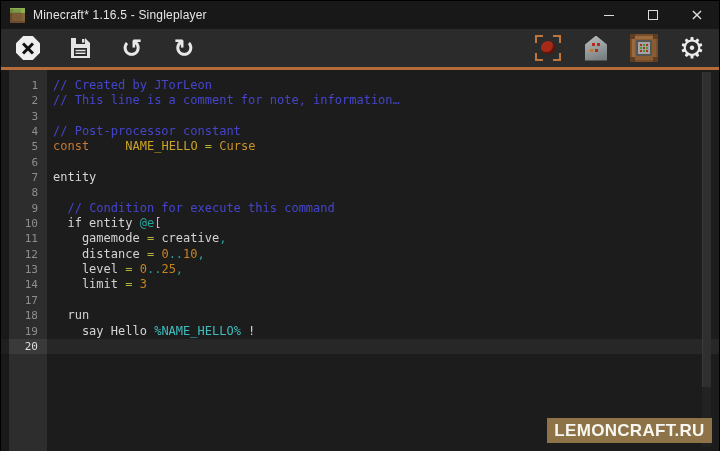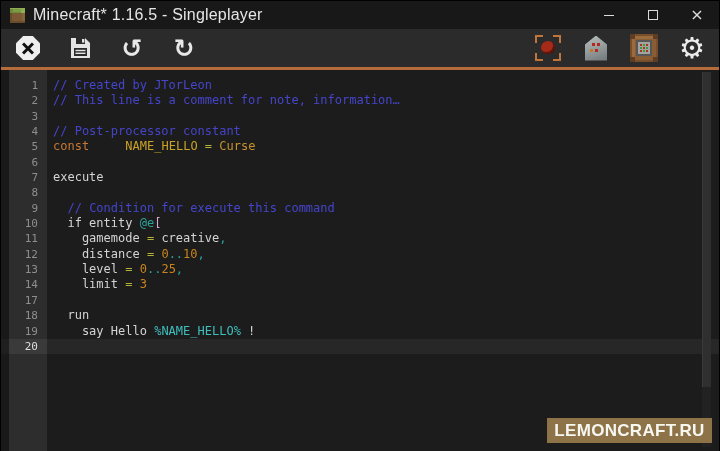--- a/index.html
+++ b/index.html
@@ -8,21 +8,21 @@
 
   .window { position:relative; width:720px; height:451px; background:#1c1c1c; border:1px solid #000; }
 
   
   .titlebar { height:28px; background:#181818; display:flex; align-items:center; }
   .app-icon { width:15px; height:15px; margin:0 8px 0 9px; position:relative; }
   .app-icon .dirt { position:absolute; inset:0; background:#7a5a35;
     box-shadow: inset 2px -2px 0 #6a4c2c, inset -3px 3px 0 #85643c; }
   .app-icon .grass { position:absolute; left:0; right:0; top:0; height:5px; background:#7d9a45;
     box-shadow: inset -4px 1px 0 #8fae52, inset 3px -1px 0 #6c8a3a; }
-  .window-title { color:#e6e6e6; font-size:16px; letter-spacing:.2px; }
+  .window-title { color:#e6e6e6; font-size:12px; letter-spacing:.2px; }
   .win-controls { margin-left:auto; display:flex; height:100%; }
   .win-btn { width:44px; height:100%; display:flex; align-items:center; justify-content:center; color:#dcdcdc; }
   .glyph-min { width:10px; height:1px; background:#dcdcdc; display:block; }
   .glyph-max { width:10px; height:10px; border:1px solid #dcdcdc; display:block; }
   .glyph-close { font-size:16px; line-height:1; font-family:"DejaVu Sans", sans-serif; }
 
   
   .toolbar { height:38px; background:#2b2b2b; display:flex; align-items:center; padding:0 12px; }
   .tb-group-left { display:flex; align-items:center; gap:22px; }
   .tb-group-right { margin-left:auto; display:flex; align-items:center; gap:18px; }
@@ -220,21 +220,21 @@
         <div class="code-row">
           <span class="gutter-num">5</span>
           <span class="code-text"><span class="tok-keyword">const </span><span class="tok-constname">NAME_HELLO</span><span class="tok-op"> = </span><span class="tok-value">Curse</span></span>
         </div>
         <div class="code-row">
           <span class="gutter-num">6</span>
           <span class="code-text"></span>
         </div>
         <div class="code-row">
           <span class="gutter-num">7</span>
-          <span class="code-text"><span class="tok-plain">execute</span></span>
+          <span class="code-text"><span class="tok-plain">entity</span></span>
         </div>
         <div class="code-row">
           <span class="gutter-num">8</span>
           <span class="code-text"></span>
         </div>
         <div class="code-row">
           <span class="gutter-num">9</span>
           <span class="code-text"><span class="tok-plain">  </span><span class="tok-comment">// Condition for execute this command</span></span>
         </div>
         <div class="code-row">

